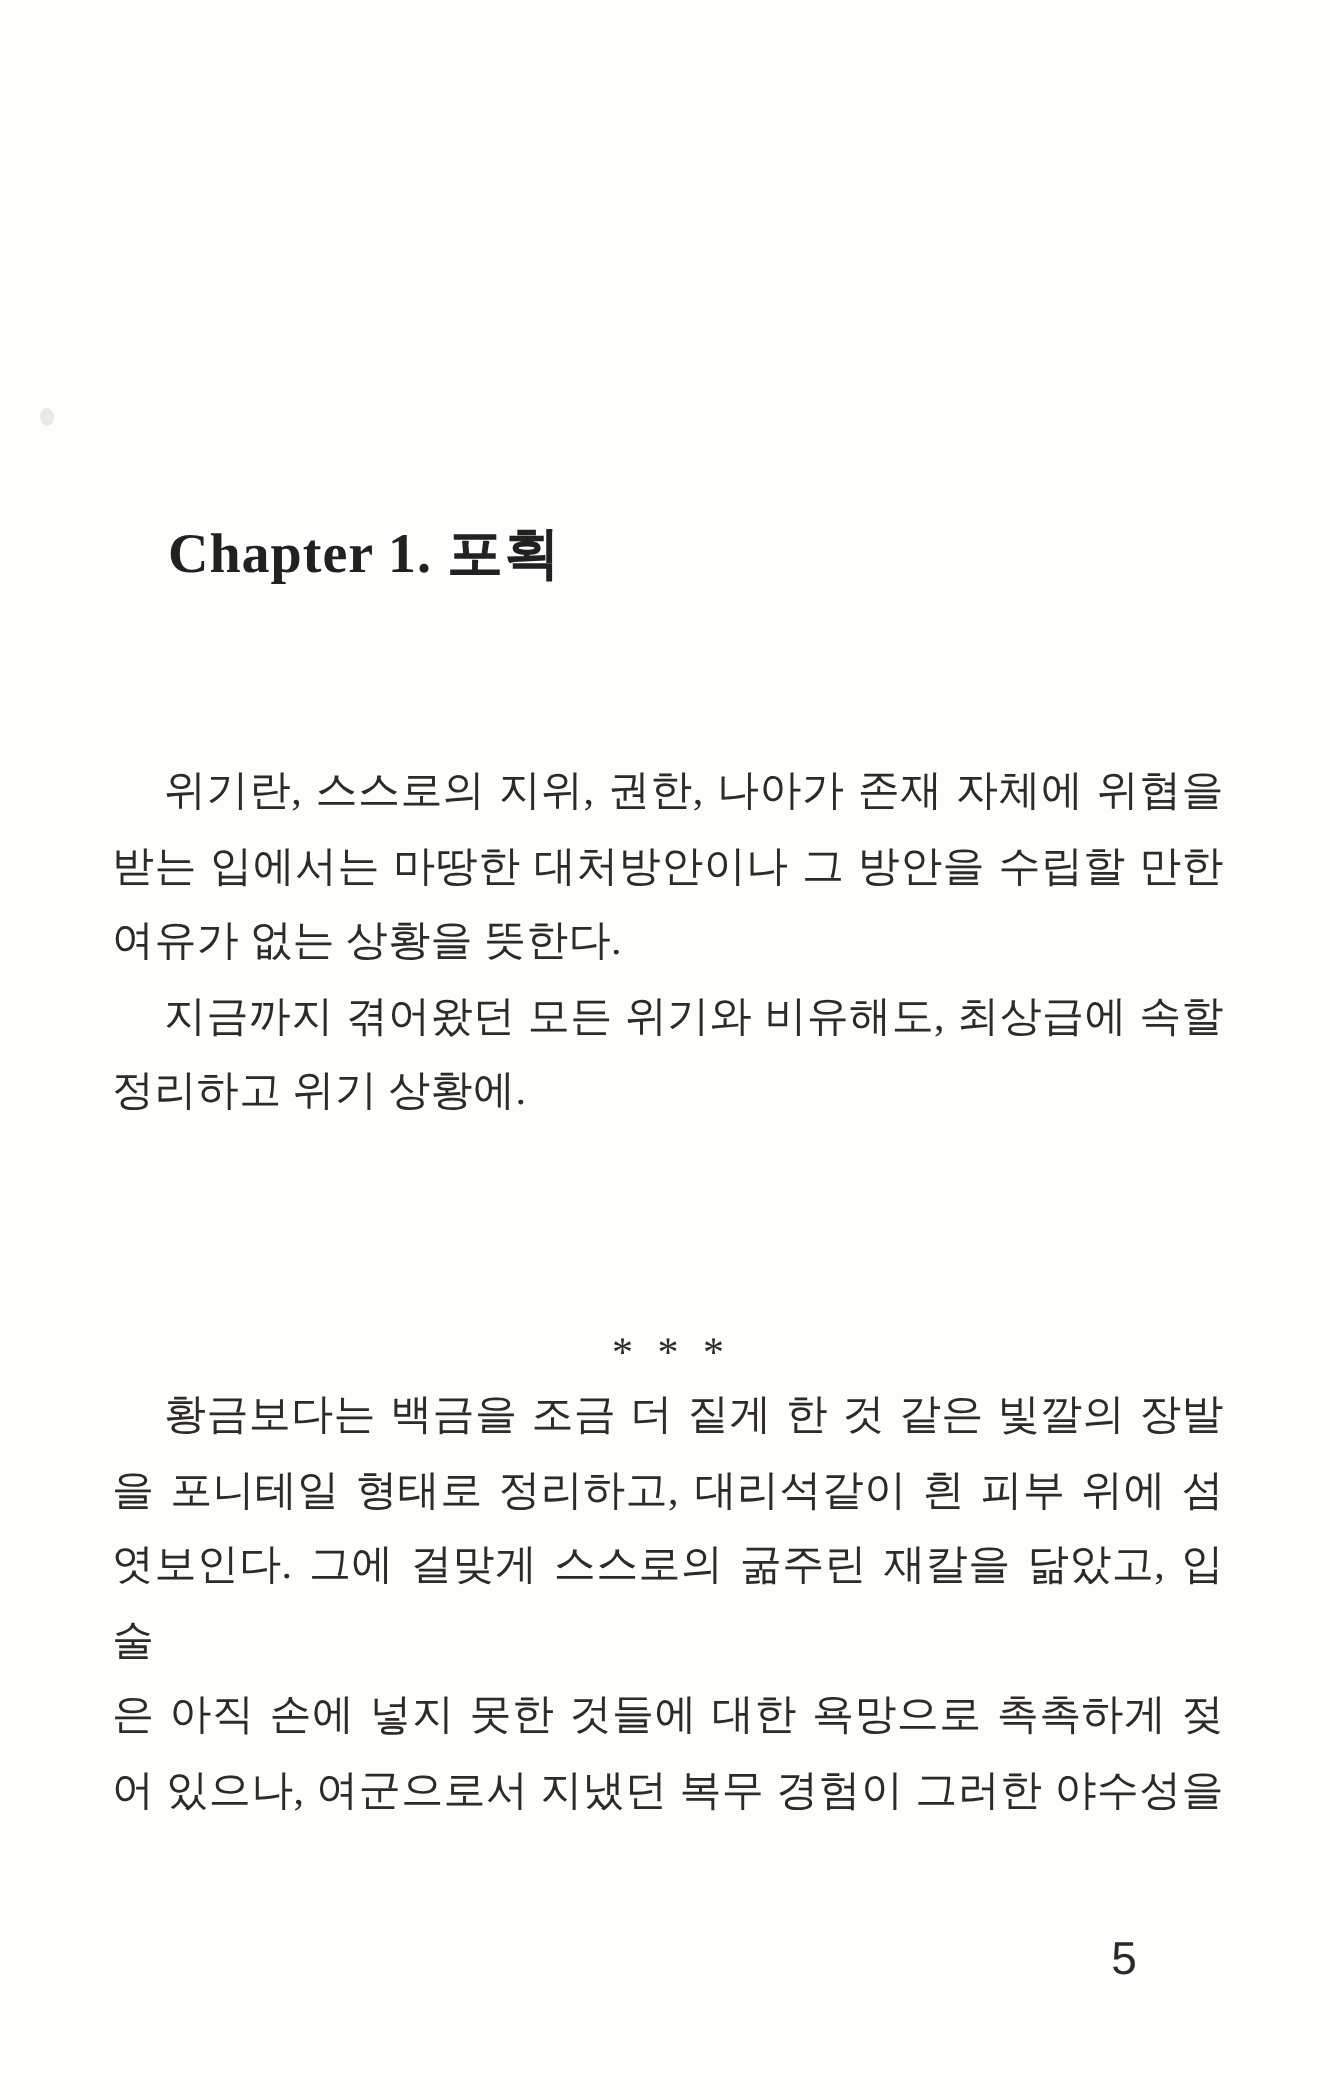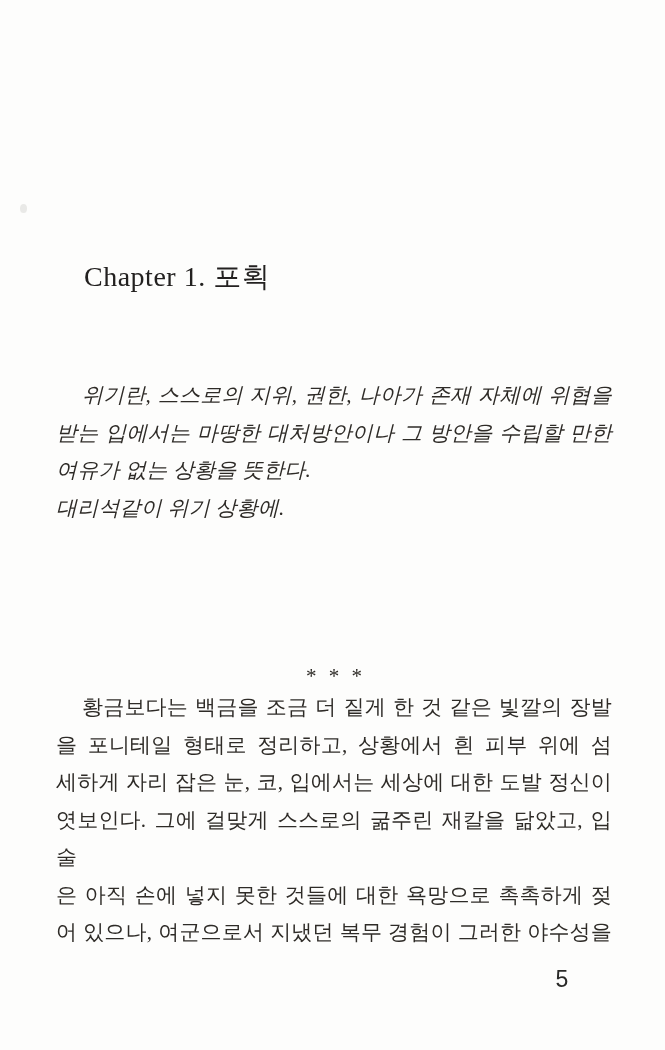--- a/index.html
+++ b/index.html
@@ -15,34 +15,34 @@
     overflow: hidden;
     font-family: "Liberation Serif", "DejaVu Serif", serif;
     color: #2e2b27;
   }
   .chapter-title {
     position: absolute;
     left: 84px;
     top: 258px;
     margin: 0;
     font-size: 28px;
-    font-weight: 400;
+    font-weight: 700;
     letter-spacing: 0.5px;
     color: #232120;
     white-space: nowrap;
   }
   .text-block {
     position: absolute;
     left: 56px;
     width: 556px;
     font-size: 21px;
     line-height: 37.5px;
     letter-spacing: 0.2px;
   }
-  .text-block.upper { top: 377px; font-style: italic; }
+  .text-block.upper { top: 377px; }
   .text-block.lower { top: 689px; }
   .line {
     text-align: justify;
     text-align-last: justify;
     white-space: normal;
   }
   .line.indent { text-indent: 26px; }
   .line.last { text-align-last: left; }
   .separator {
     position: absolute;
@@ -85,29 +85,29 @@
   <div class="scan-speck"></div>
 
   <h1 class="chapter-title">Chapter 1. 포획</h1>
 
   <div class="text-block upper">
     <div class="line indent">위기란, 스스로의 지위, 권한, 나아가 존재 자체에 위협을</div>
     <div class="line">받는 입에서는 마땅한 대처방안이나 그 방안을 수립할 만한</div>
     <div class="line last">여유가 없는 상황을 뜻한다.</div>
 
 
-    <div class="line last">대리석같이 위기 상황에.</div>
+    <div class="line indent">지금까지 겪어왔던 모든 위기와 비유해도, 최상급에 속할</div>
+    <div class="line last">정리하고 위기 상황에.</div>
   </div>
 
   <div class="separator">* * *</div>
 
   <div class="text-block lower">
     <div class="line indent">황금보다는 백금을 조금 더 짙게 한 것 같은 빛깔의 장발</div>
-    <div class="line">을 포니테일 형태로 정리하고, 상황에서 흰 피부 위에 섬</div>
-    <div class="line">세하게 자리 잡은 눈, 코, 입에서는 세상에 대한 도발 정신이</div>
+    <div class="line">을 포니테일 형태로 정리하고, 대리석같이 흰 피부 위에 섬</div>
     <div class="line">엿보인다. 그에 걸맞게 스스로의 굶주린 재칼을 닮았고, 입술</div>
     <div class="line">은 아직 손에 넣지 못한 것들에 대한 욕망으로 촉촉하게 젖</div>
     <div class="line">어 있으나, 여군으로서 지냈던 복무 경험이 그러한 야수성을</div>
   </div>
 
   <div class="page-number">5</div>
 
 </div>
 
 </body></html>

